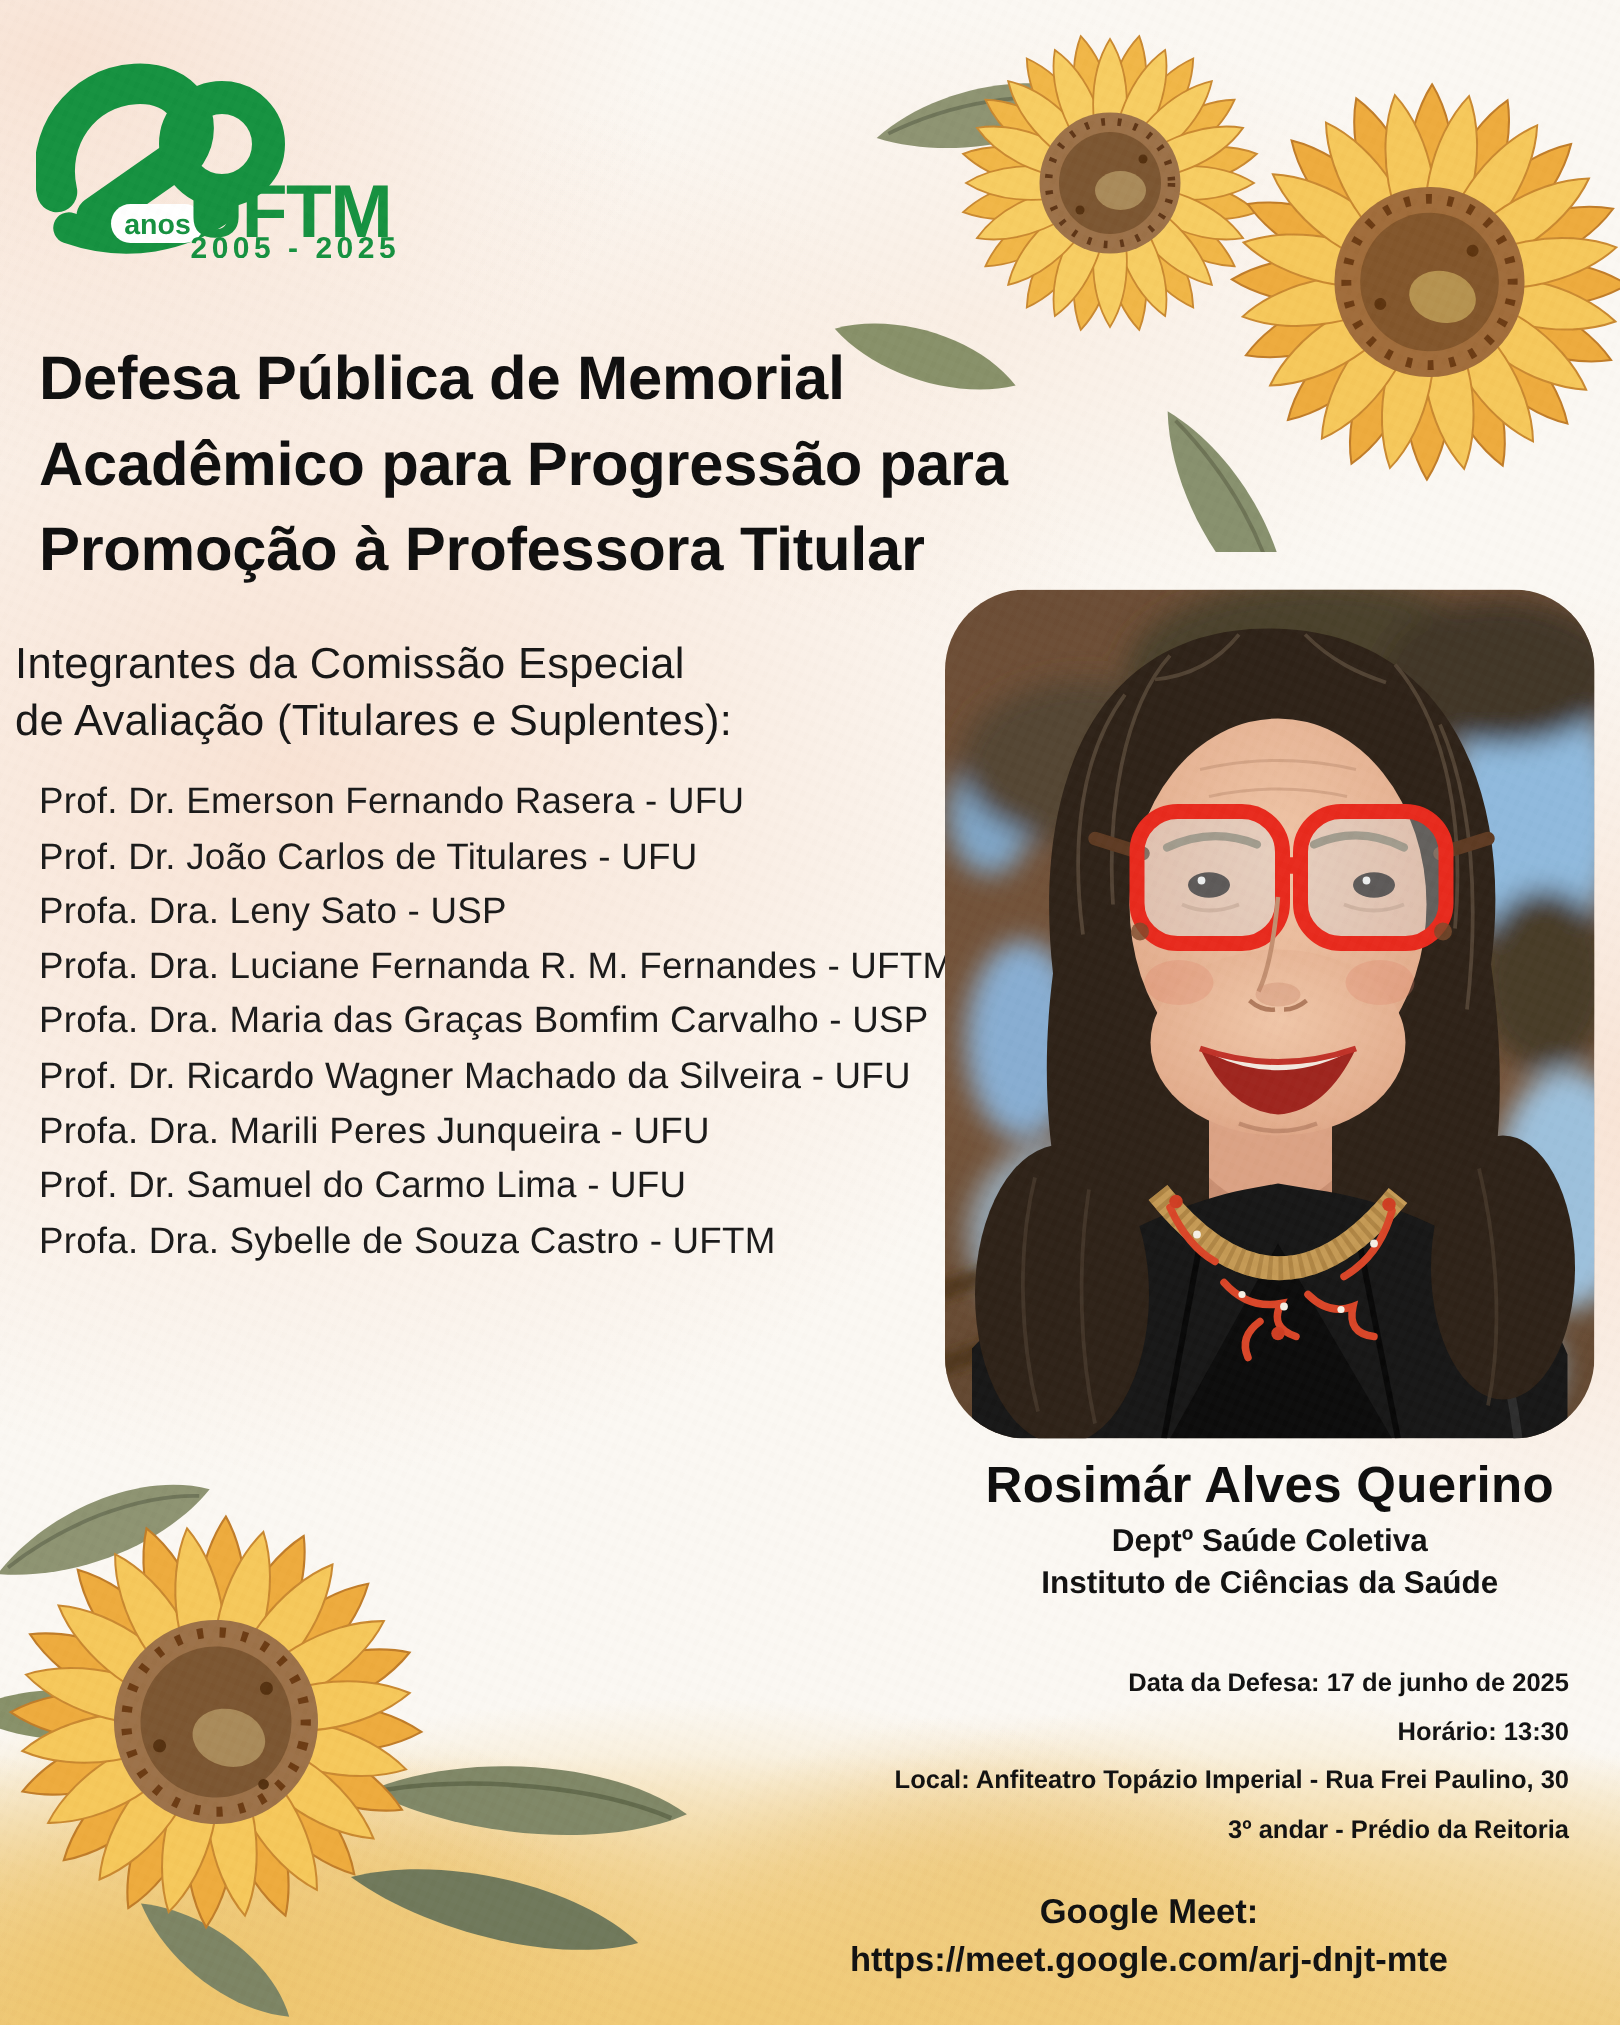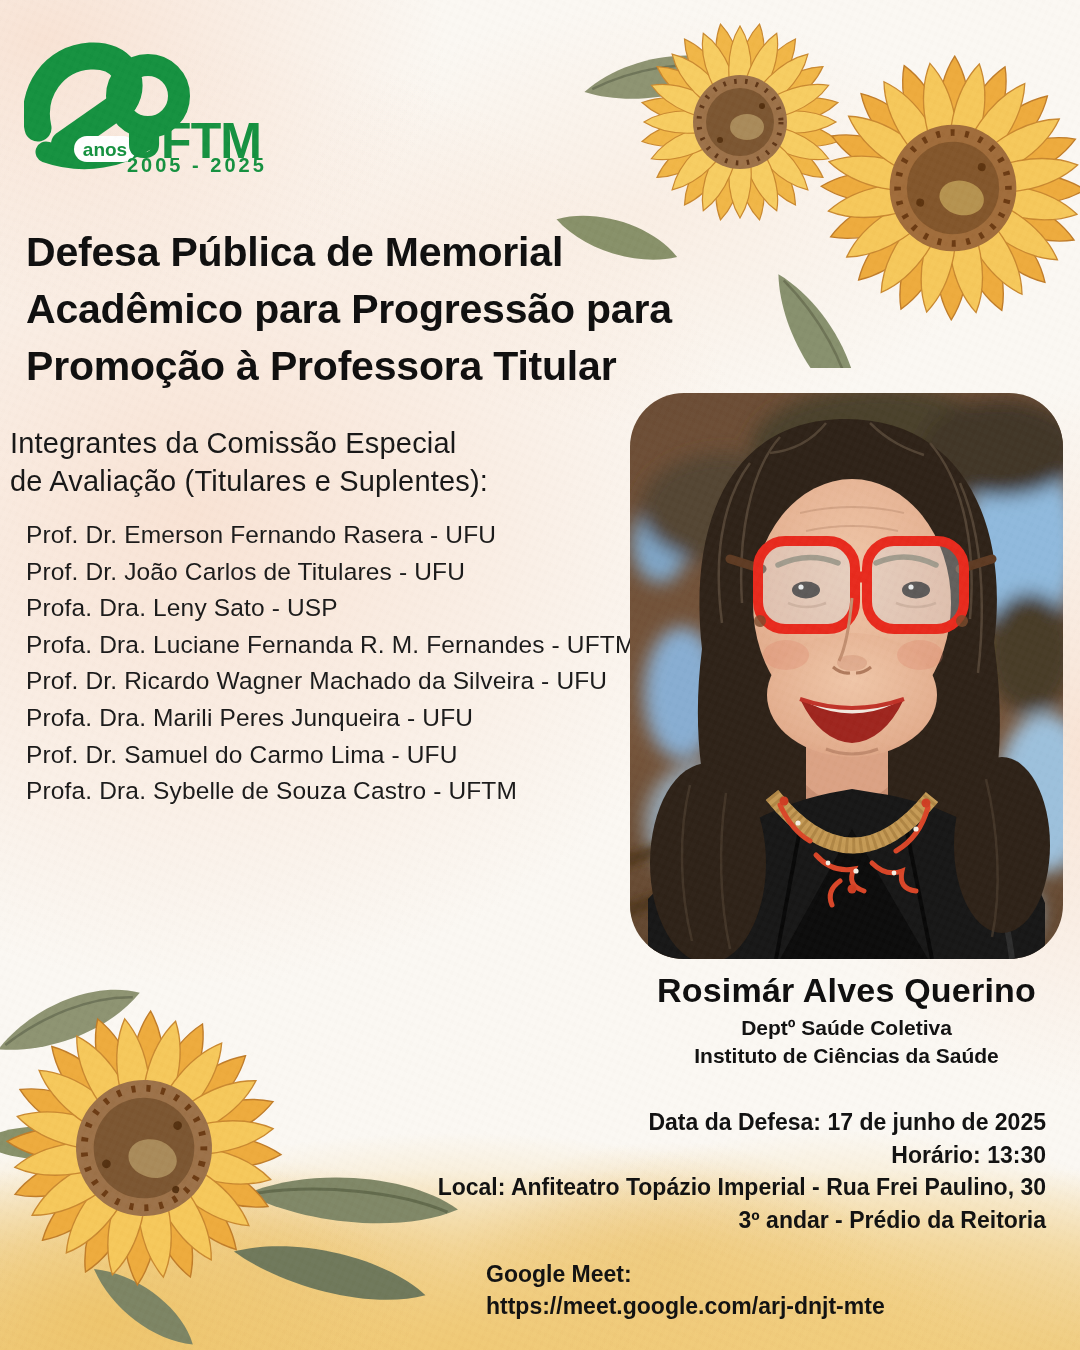--- a/index.html
+++ b/index.html
@@ -20,22 +20,22 @@
   .abs{position:absolute;}
   
   .title{left:26px;top:196px;width:660px;font-size:41px;line-height:57px;font-weight:700;color:#0e0e0e;letter-spacing:-.2px;margin-top:28px;}
   .subtitle{left:10px;top:424px;width:600px;font-size:29px;line-height:38px;font-weight:400;color:#161616;letter-spacing:.2px;}
   .committee{left:26px;top:517px;width:620px;list-style:none;margin:0;padding:0;}
   .committee li{font-size:24.5px;line-height:36.6px;font-weight:400;color:#191919;letter-spacing:.15px;white-space:nowrap;}
   .photo-frame{left:630px;top:393px;width:433px;height:566px;border-radius:54px;overflow:hidden;}
   .speaker-name{left:600px;top:971px;width:493px;text-align:center;font-size:34px;font-weight:700;color:#0d0d0d;letter-spacing:.2px;}
   .speaker-dept{left:600px;top:1016px;width:493px;text-align:center;font-size:21px;font-weight:700;color:#101010;}
   .speaker-inst{left:600px;top:1044px;width:493px;text-align:center;font-size:21px;font-weight:700;color:#101010;}
-  .details{right:34px;top:1106px;width:660px;text-align:right;font-size:23px;line-height:32.5px;font-weight:700;color:#101010;}
-  .meet{right:34px;top:1258px;width:560px;text-align:left;font-size:23px;line-height:32px;font-weight:700;color:#101010;}
+  .details{right:34px;top:1106px;width:660px;text-align:right;font-size:17px;line-height:32.5px;font-weight:700;color:#101010;}
+  .meet{right:34px;top:1258px;width:560px;text-align:center;font-size:23px;line-height:32px;font-weight:700;color:#101010;}
   
   .wash{left:0;bottom:0;width:1080px;height:230px;pointer-events:none;
     background:
       radial-gradient(430px 250px at 10% 88%, rgba(238,196,106,.95), rgba(238,196,106,0) 72%),
       radial-gradient(720px 300px at 42% 102%, rgba(240,201,116,.95), rgba(240,201,116,0) 74%),
       radial-gradient(560px 280px at 78% 92%, rgba(241,205,124,.88), rgba(241,205,124,0) 72%),
       radial-gradient(300px 160px at 62% 58%, rgba(229,178,84,.45), rgba(229,178,84,0) 70%),
       radial-gradient(260px 140px at 25% 60%, rgba(231,181,88,.40), rgba(231,181,88,0) 70%),
       linear-gradient(to top, rgba(238,197,110,.85) 0%, rgba(238,197,110,.45) 45%, rgba(238,197,110,0) 78%);
   }
@@ -136,20 +136,21 @@
   <div class="abs subtitle">
     <div>Integrantes da Comissão Especial</div>
     <div>de Avaliação (Titulares e Suplentes):</div>
   </div>
 
   <ul class="abs committee">
     <li>Prof. Dr. Emerson Fernando Rasera - UFU</li>
     <li>Prof. Dr. João Carlos de Titulares - UFU</li>
     <li>Profa. Dra. Leny Sato - USP</li>
     <li>Profa. Dra. Luciane Fernanda R.  M. Fernandes - UFTM</li>
+    <li>Profa. Dra. Maria das Graças Bomfim Carvalho - USP</li>
     <li>Prof. Dr. Ricardo Wagner Machado da Silveira - UFU</li>
     <li>Profa. Dra. Marili Peres Junqueira - UFU</li>
     <li>Prof. Dr. Samuel do Carmo Lima - UFU</li>
     <li>Profa. Dra. Sybelle de Souza Castro - UFTM</li>
   </ul>
 
   <div class="abs photo-frame">
     <svg width="433" height="566" viewBox="0 0 433 566">
       <defs>
         <linearGradient id="bgG" x1="0" y1="0" x2="0" y2="1">

